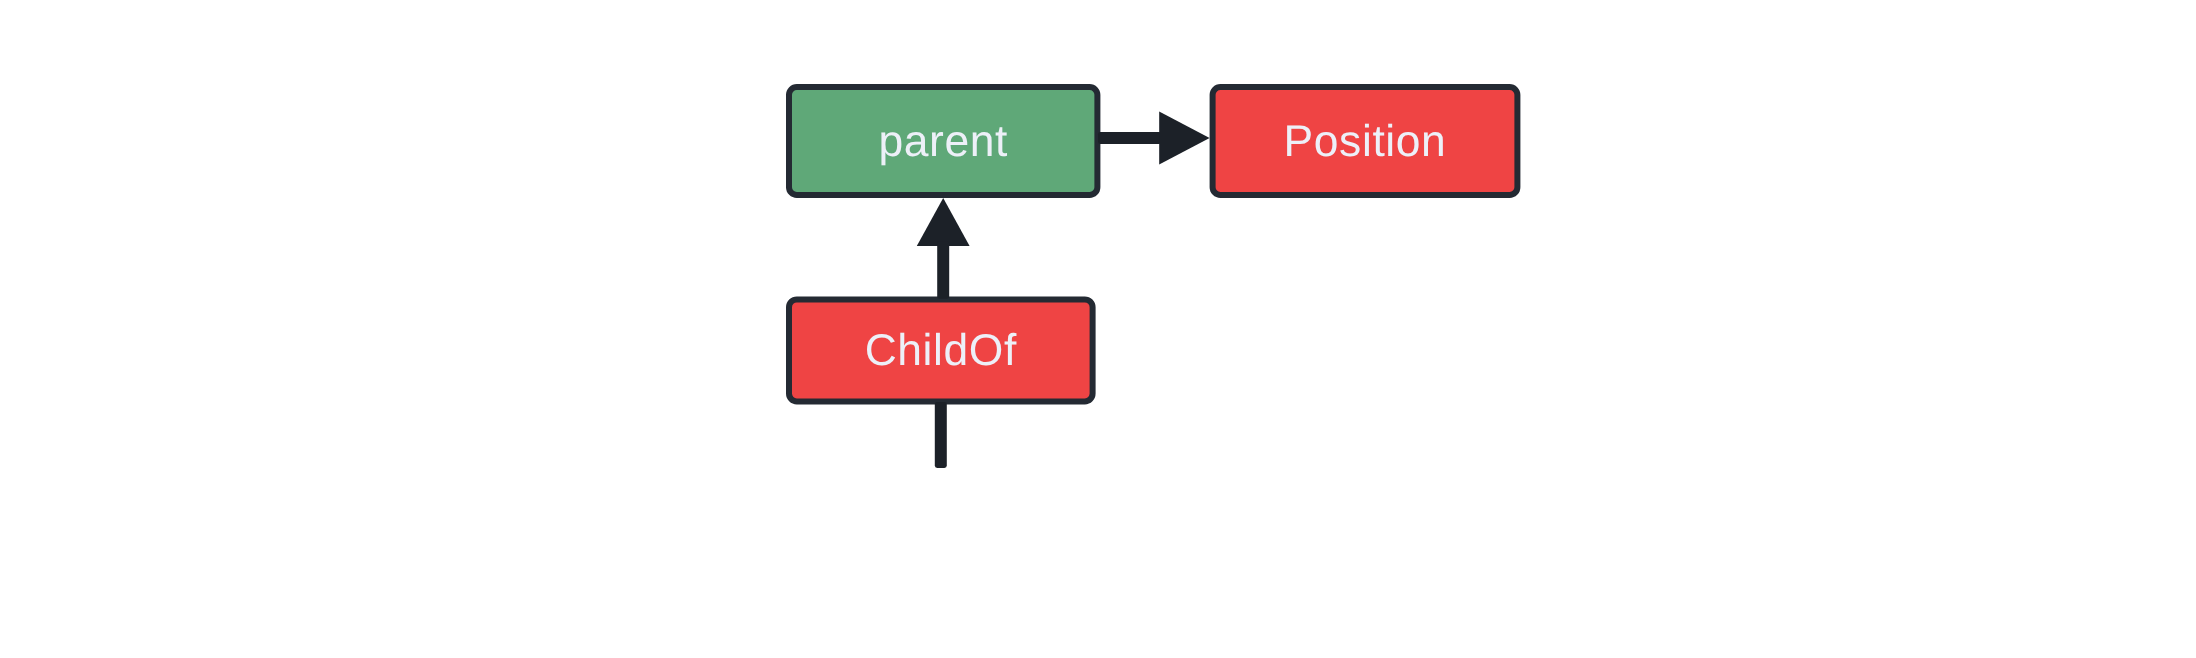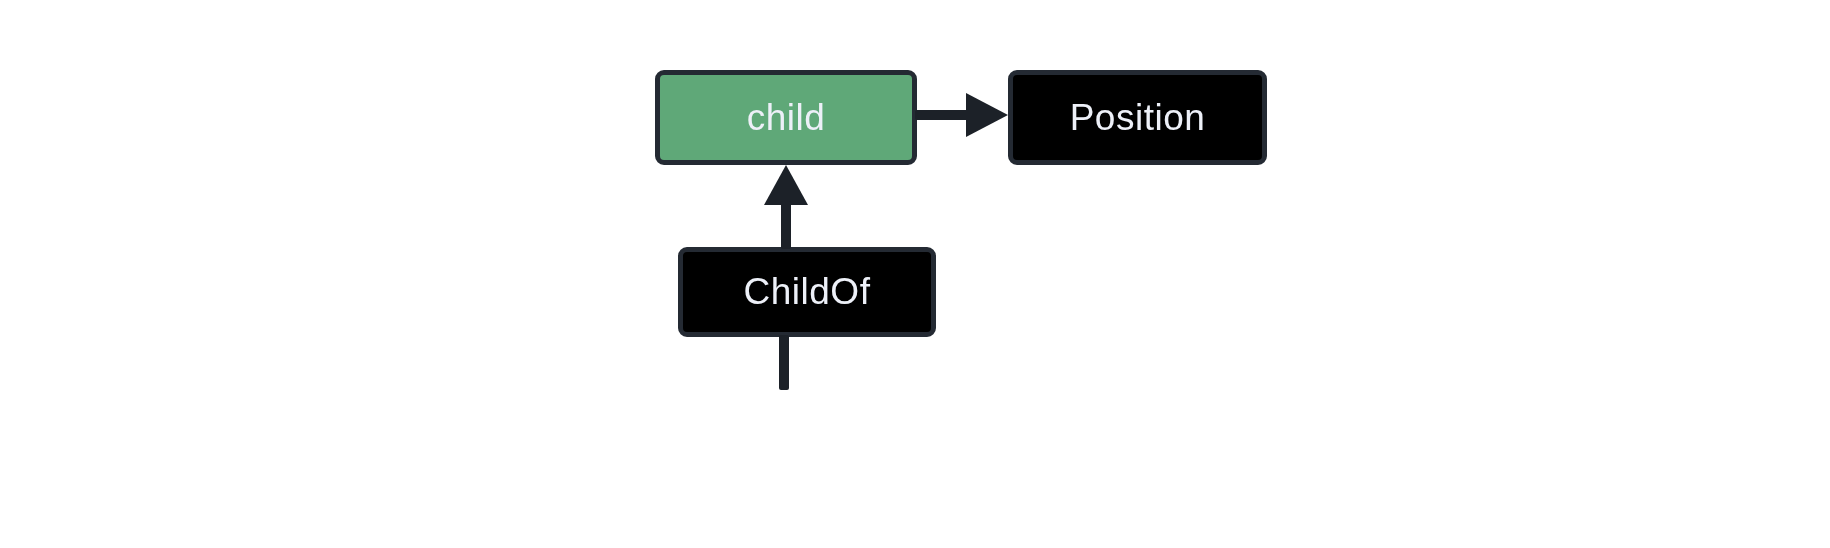--- a/index.html
+++ b/index.html
@@ -22,25 +22,25 @@
     border-radius: 9px;
     display: flex;
     align-items: center;
     justify-content: center;
     color: #edf0f8;
     font-size: 37px;
     font-weight: 400;
     letter-spacing: 0.5px;
   }
   .node.entity { background: #5fa878; }
-  .node.pair   { background: #000000; }
+  .node.pair   { background: #ef4444; }
 
   #n-parent   { left: 655px;  top: 70px;  width: 262px; height: 95px; }
   #n-position { left: 1008px; top: 70px;  width: 259px; height: 95px; }
-  #n-childof  { left: 678px;  top: 247px; width: 258px; height: 90px; }
+  #n-childof  { left: 655px;  top: 247px; width: 258px; height: 90px; }
   #n-child    { left: 656px;  top: 388px; width: 257px; height: 90px; }
 
   .edge-shaft {
     position: absolute;
     background: #1c2128;
     border-radius: 2px;
   }
   
   #e1-shaft { left: 915px; top: 110px; width: 53px; height: 10px; }
   
@@ -64,21 +64,21 @@
   #e2-shaft { left: 781px; top: 201px; width: 10px; height: 48px; }
   
   #e3-shaft { left: 779px; top: 335px; width: 10px; height: 55px; }
 </style>
 </head>
 <body>
 
 <div class="canvas">
 
   <div class="node entity" id="n-parent">
-    <span>child</span>
+    <span>parent</span>
   </div>
 
   <div class="node pair" id="n-position">
     <span>Position</span>
   </div>
 
   <div class="node pair" id="n-childof">
     <span>ChildOf</span>
   </div>
 

